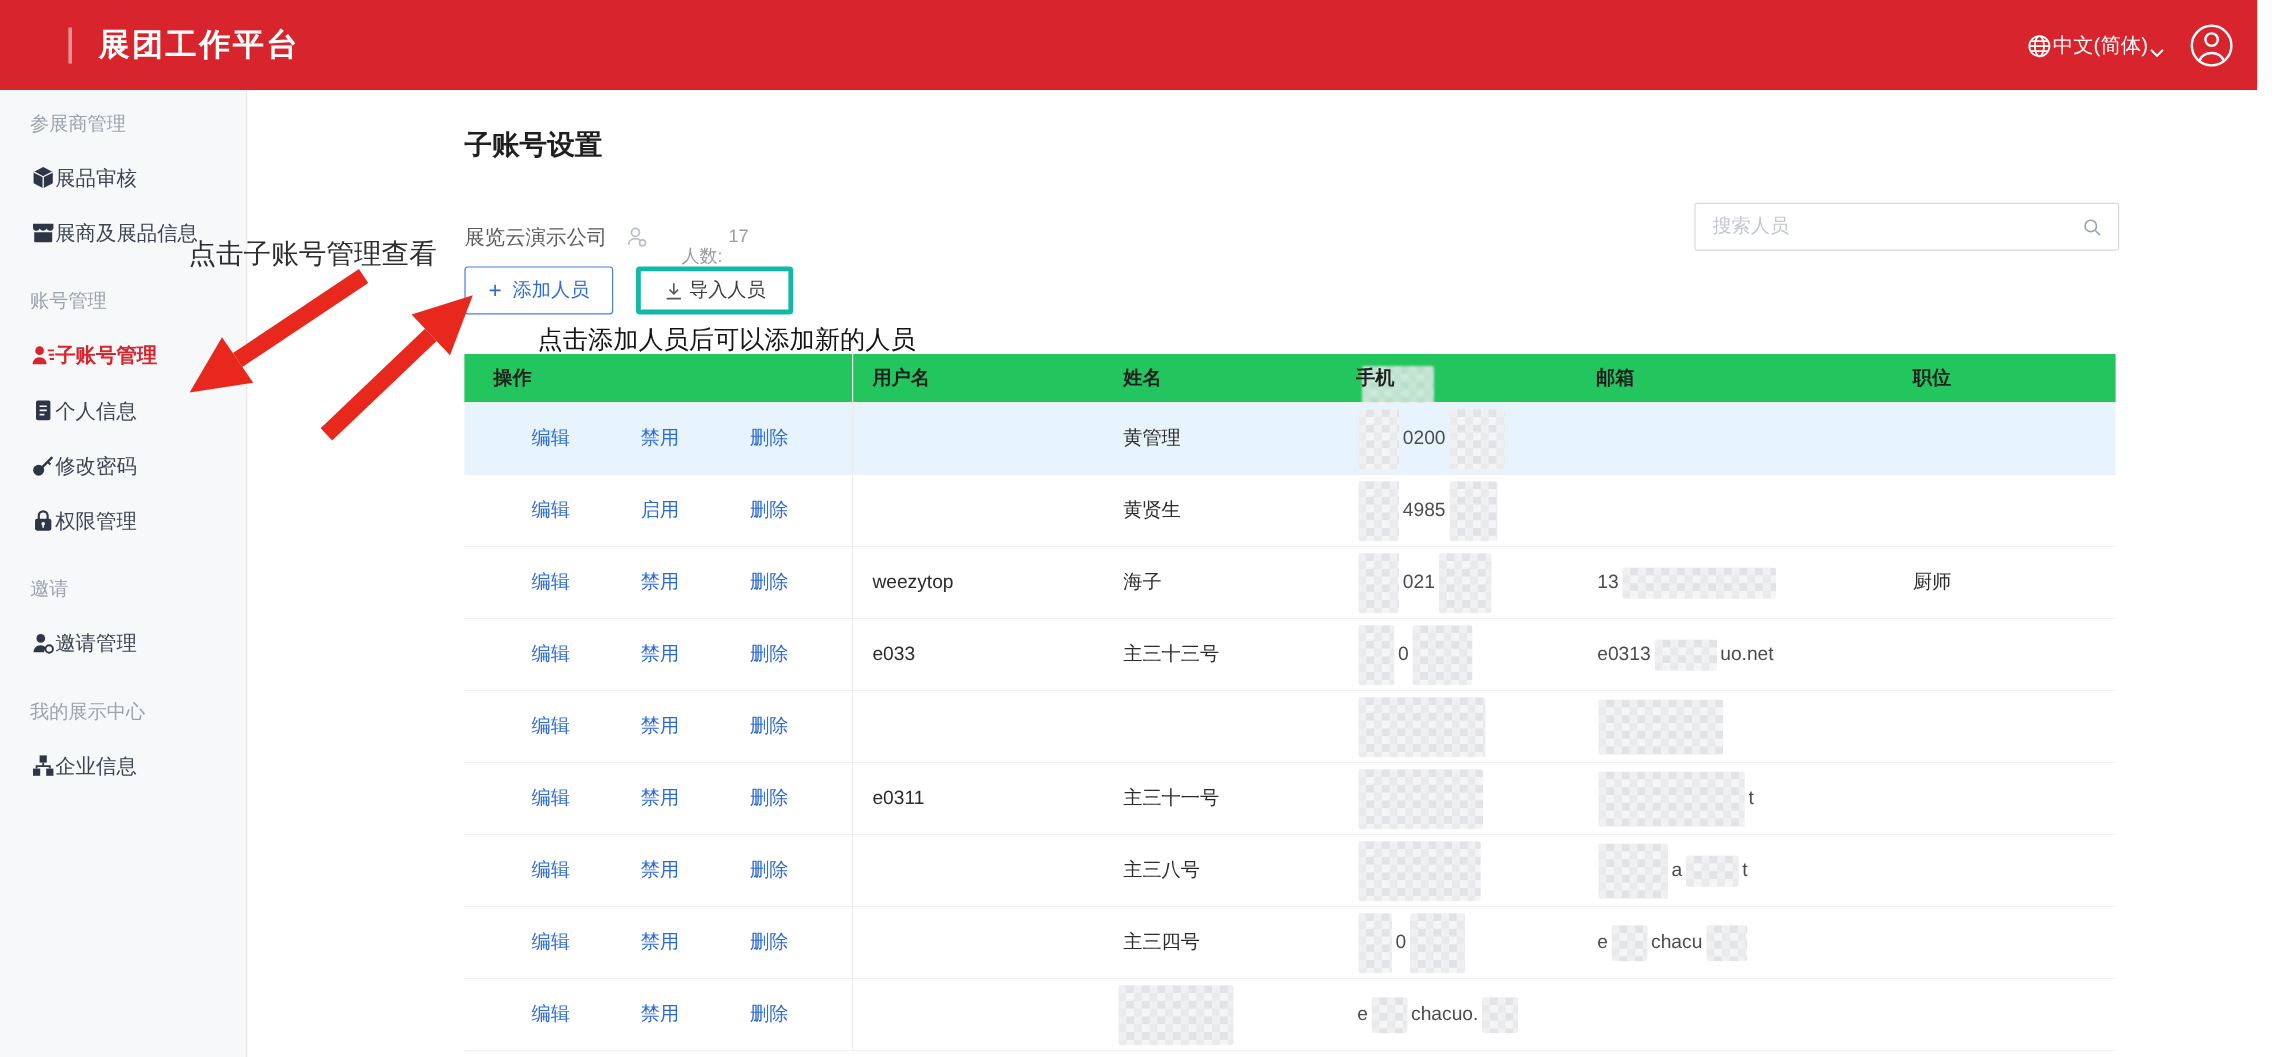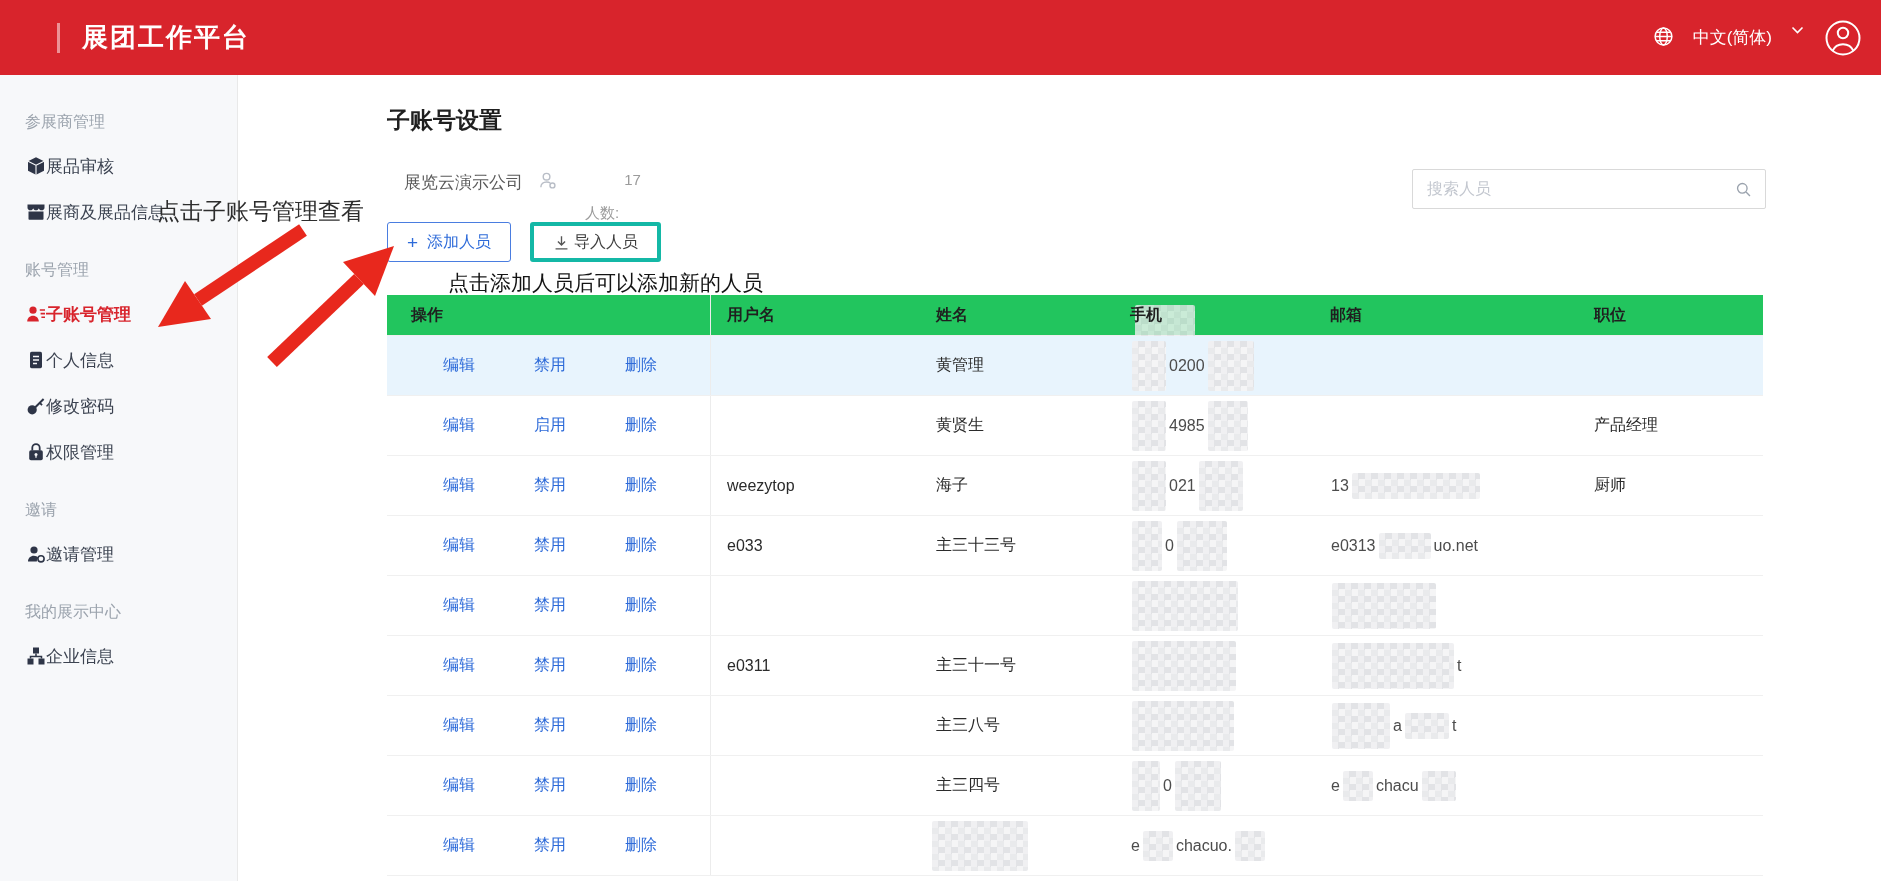--- a/index.html
+++ b/index.html
@@ -7,37 +7,37 @@
   }
   html,body{margin:0;padding:0;background:#fff;}
   body{font-family:"Liberation Sans","DejaVu Sans",sans-serif;}
   #app{position:relative;width:1897px;height:881px;background:#fff;overflow:hidden;}
 
   
   .header{position:absolute;top:0;left:0;right:16px;height:75px;background:var(--red);display:flex;align-items:center;color:#fff;z-index:10;}
   .brand-divider{width:3px;height:30px;background:rgba(255,255,255,.5);margin-left:57px;}
   .brand{margin-left:22px;font-size:26px;font-weight:bold;letter-spacing:2px;}
   .header-right{position:absolute;right:18px;top:0;height:75px;display:flex;align-items:center;gap:9px;}
-  .lang-group{display:flex;align-items:flex-start;gap:19px;cursor:pointer;}
+  .lang-group{display:flex;align-items:flex-end;gap:1px;cursor:pointer;}
   .lang-text{font-size:17px;}
   .avatar{margin-left:10px;display:flex;cursor:pointer;}
 
   
-  .sidebar{position:absolute;top:75px;left:0;width:238px;bottom:0;background:#f7f8fa;border-right:1px solid #e9e9e9;padding-top:34px;box-sizing:border-box;z-index:5;}
+  .sidebar{position:absolute;top:75px;left:0;width:206px;bottom:0;background:#f7f8fa;border-right:1px solid #e9e9e9;padding-top:16px;box-sizing:border-box;z-index:5;}
   .side-section + .side-section{margin-top:22px;}
   .side-section-label{margin:0 0 8px 25px;height:26px;line-height:26px;color:#9ba3ad;font-size:16px;}
   .side-item{height:46px;display:flex;align-items:center;padding-left:26px;color:#3c4351;font-size:17px;cursor:pointer;}
   .side-item .ico{width:20px;height:20px;color:#2e3547;display:flex;align-items:center;justify-content:center;}
   .side-item.active{color:var(--red);font-weight:bold;}
   .side-item.active .ico{color:var(--red);}
 
   
   .main{position:absolute;left:250px;top:75px;right:0;bottom:0;background:#fff;}
   .page-title{position:absolute;left:137px;top:30px;font-size:23px;font-weight:bold;color:#1f1f1f;}
-  .company-row{position:absolute;left:154px;top:96px;display:flex;align-items:flex-start;font-size:17px;color:#5a5a5a;}
+  .company-row{position:absolute;left:137px;top:96px;display:flex;align-items:center;font-size:17px;color:#5a5a5a;}
   .company-icon{margin-left:15px;display:flex;}
   .count-label{margin-left:28px;color:#9b9b9b;font-size:15px;margin-top:33px;}
   .count-value{margin-left:5px;color:#9b9b9b;font-size:15px;}
   .search-box{position:absolute;right:131px;top:94px;width:354px;height:40px;border:1px solid #d9d9d9;border-radius:2px;background:#fff;box-sizing:border-box;display:flex;align-items:center;}
   .search-box input{border:0;outline:0;flex:1;padding-left:14px;font-size:16px;color:#333;background:transparent;font-family:inherit;}
   .search-box input::placeholder{color:#c3c7cf;}
   .search-icon{margin-right:13px;display:flex;cursor:pointer;}
 
   .btn-row{position:absolute;left:137px;top:147px;display:flex;gap:19px;}
   .btn{height:40px;box-sizing:border-box;border-radius:3px;display:flex;align-items:center;font-size:16px;padding:0 19px;background:#fff;cursor:pointer;}
@@ -279,21 +279,20 @@
               <span class="link">删除</span>
             </div>
             <div class="c c1"></div>
             <div class="c c2">黄贤生</div>
             <div class="c c3">
               <span class="mask" style="width: 34px; height: 50px;"></span>
               <span class="frag">4985</span>
               <span class="mask" style="width: 40px; height: 50px;"></span>
             </div>
             <div class="c c4"></div>
-            <div class="c c5">产品经理</div>
           </div>
           <div class="trow">
             <div class="c c0">
               <span class="link">编辑</span>
               <span class="link">禁用</span>
               <span class="link">删除</span>
             </div>
             <div class="c c1">weezytop</div>
             <div class="c c2">海子</div>
             <div class="c c3">

